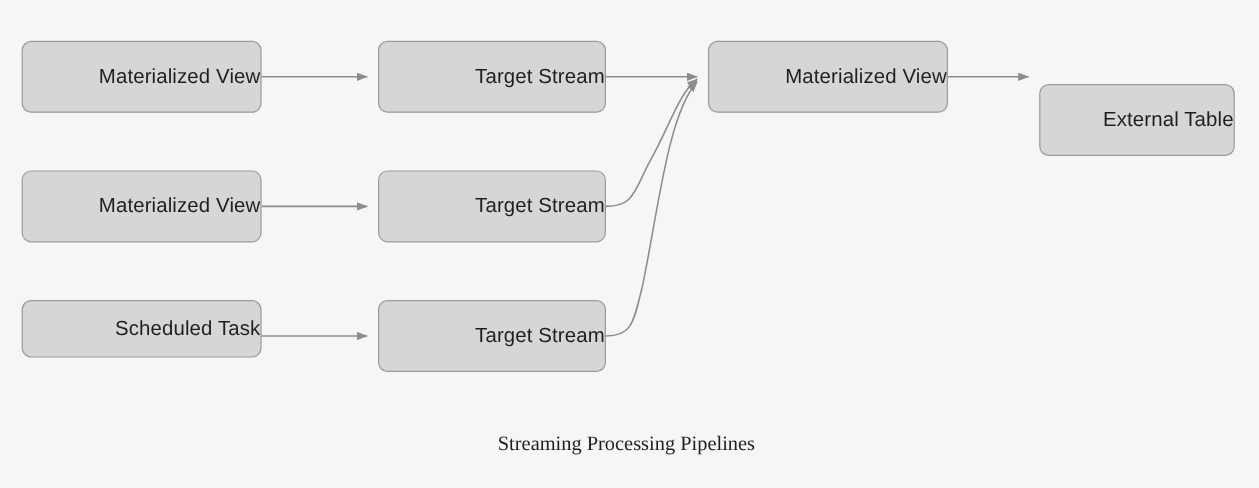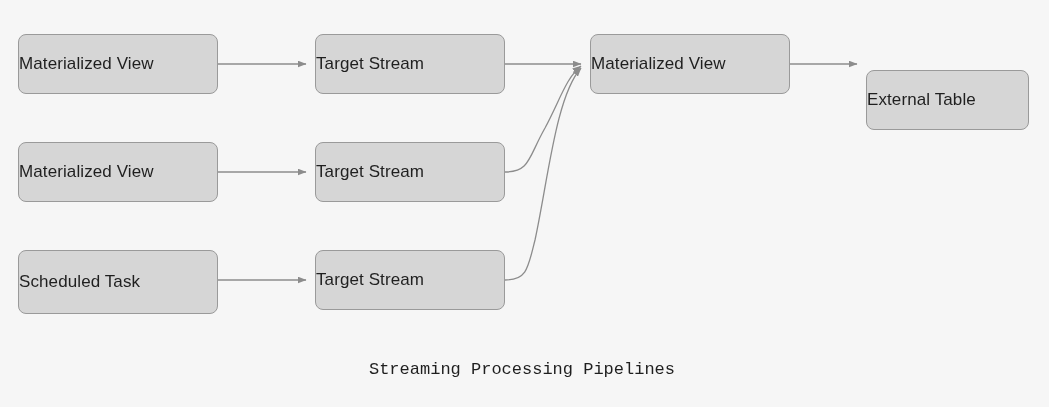--- a/index.html
+++ b/index.html
@@ -29,39 +29,39 @@
     height: 407px;
   }
   .node {
     position: absolute;
     box-sizing: border-box;
     background: #d6d6d6;
     border: 1px solid #9a9a9a;
     border-radius: 8px;
     display: flex;
     align-items: center;
-    justify-content: flex-start;
+    justify-content: flex-end;
     color: #1f1f1f;
     font-size: 17px;
     font-family: "Liberation Sans", sans-serif;
     letter-spacing: 0.1px;
     white-space: nowrap;
   }
   .node-label {
     pointer-events: none;
   }
   #caption {
     position: absolute;
     left: 0;
     top: 360px;
     width: 1044px;
     text-align: center;
     font-size: 17px;
     color: #1f1f1f;
-    font-family: Liberation Mono, monospace;
+    font-family: Liberation Serif, serif;
   }
 </style>
 </head>
 <body>
 
 <div id="diagram-root">
 
   <svg id="edge-layer" viewBox="0 0 1049 407">
     <defs>
       <marker id="arrowhead" markerWidth="9" markerHeight="7" refX="8.5" refY="3.5" orient="auto" markerUnits="userSpaceOnUse">
@@ -93,21 +93,21 @@
   </div>
 
   <div class="node" style="left:18px; top:142px; width:200px; height:60px;">
     <span class="node-label">Materialized View</span>
   </div>
 
   <div class="node" style="left:315px; top:142px; width:190px; height:60px;">
     <span class="node-label">Target Stream</span>
   </div>
 
-  <div class="node" style="left:18px; top:250px; width:200px; height:64px;">
+  <div class="node" style="left:18px; top:250px; width:200px; height:48px;">
     <span class="node-label">Scheduled Task</span>
   </div>
 
   <div class="node" style="left:315px; top:250px; width:190px; height:60px;">
     <span class="node-label">Target Stream</span>
   </div>
 
   <div class="node" style="left:590px; top:34px; width:200px; height:60px;">
     <span class="node-label">Materialized View</span>
   </div>

